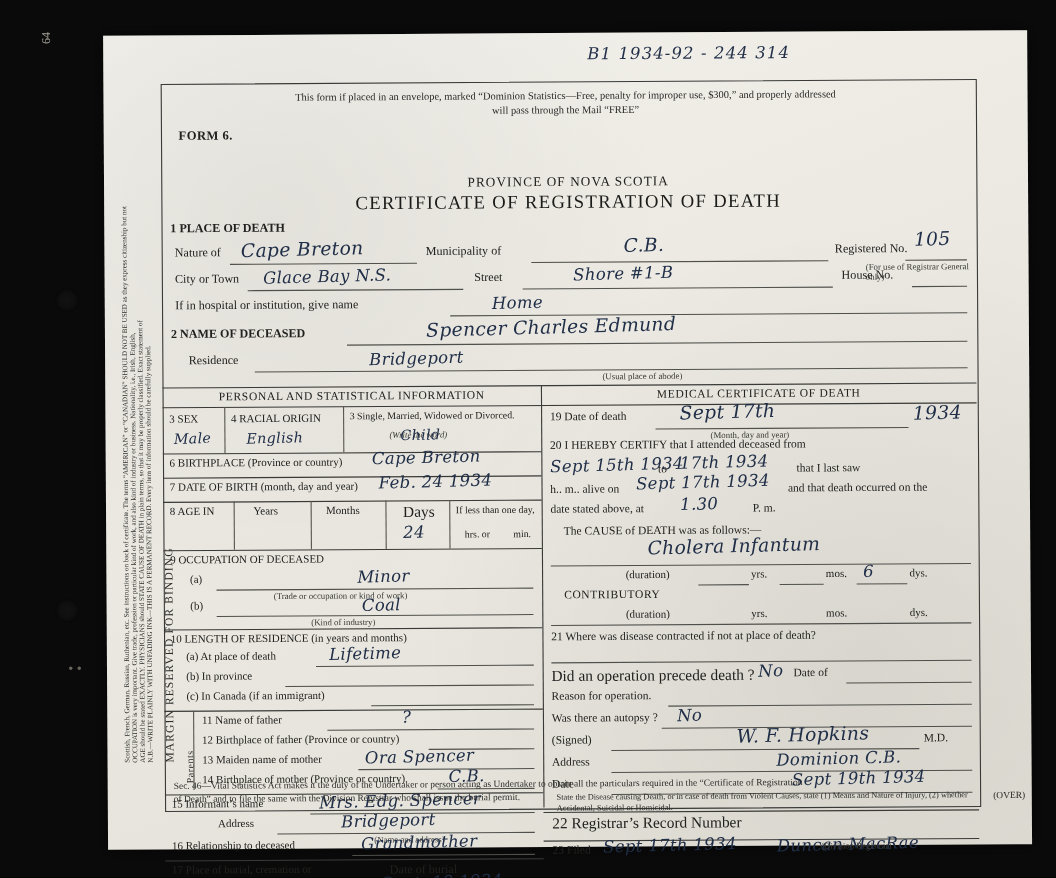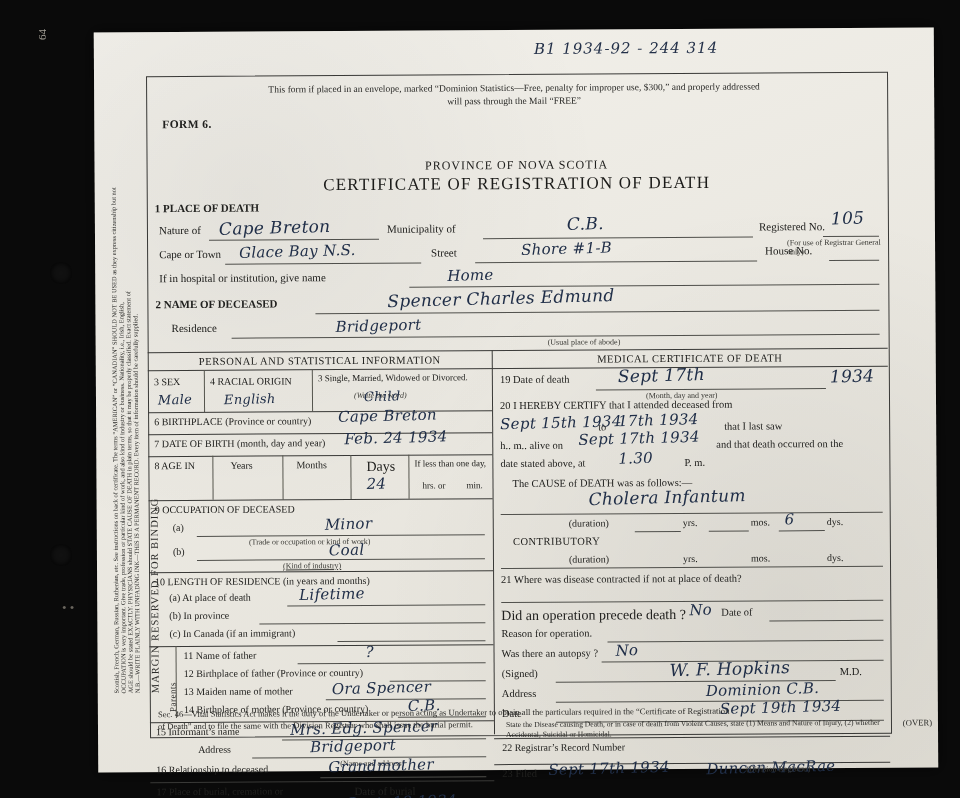--- a/index.html
+++ b/index.html
@@ -96,21 +96,21 @@
       <div class="line" style="left:62px;top:164px;width:170px;"></div>
       <div class="hw lg" style="position:absolute;left:72px;top:142px;">Cape Breton</div>
       <div class="lbl" style="left:240px;top:148px;">Municipality of</div>
       <div class="line" style="left:336px;top:164px;width:270px;"></div>
       <div class="hw lg" style="position:absolute;left:420px;top:140px;">C.B.</div>
       <div class="lbl" style="left:612px;top:148px;">Registered No.</div>
       <div class="line" style="left:676px;top:164px;width:56px;"></div>
       <div class="hw lg" style="position:absolute;left:684px;top:136px;">105</div>
       <div class="tiny" style="position:absolute;left:640px;top:166px;">(For use of Registrar General only)</div>
 
-      <div class="lbl" style="left:12px;top:172px;">Cape or Town</div>
+      <div class="lbl" style="left:12px;top:172px;">City or Town</div>
       <div class="line" style="left:78px;top:188px;width:196px;"></div>
       <div class="hw" style="position:absolute;left:92px;top:167px;">Glace Bay N.S.</div>
       <div class="lbl" style="left:284px;top:172px;">Street</div>
       <div class="line" style="left:328px;top:188px;width:282px;"></div>
       <div class="hw" style="position:absolute;left:374px;top:166px;">Shore #1-B</div>
       <div class="lbl" style="left:618px;top:172px;">House No.</div>
       <div class="line" style="left:682px;top:188px;width:50px;"></div>
       <span class="hw" style="position:absolute;left:690px;top:168px;"></span>
 
       <div class="lbl" style="left:12px;top:196px;">If in hospital or institution, give name</div>
@@ -166,21 +166,21 @@
       <div class="hr" style="top:424px;width:344px;"></div>
 
       <div class="lbl" style="left:6px;top:428px;font-size:10px;">9 OCCUPATION OF DECEASED</div>
       <div class="lbl" style="left:24px;top:446px;font-size:10px;">(a)</div>
       <div class="line" style="left:48px;top:460px;width:288px;"></div>
       <div class="hw" style="position:absolute;left:176px;top:440px;">Minor</div>
       <div class="tiny" style="position:absolute;left:100px;top:462px;">(Trade or occupation or kind of work)</div>
       <div class="lbl" style="left:24px;top:470px;font-size:10px;">(b)</div>
       <div class="line" style="left:48px;top:484px;width:288px;"></div>
       <div class="hw" style="position:absolute;left:180px;top:466px;">Coal</div>
-      <div class="tiny" style="position:absolute;left:134px;top:486px;text-decoration:underline;">(Kind of industry)</div>
+      <div class="tiny" style="position:absolute;left:134px;top:486px;">(Kind of industry)</div>
       <div class="hr" style="top:496px;width:344px;"></div>
 
       <div class="lbl" style="left:6px;top:500px;font-size:10px;">10 LENGTH OF RESIDENCE (in years and months)</div>
       <div class="lbl" style="left:20px;top:516px;font-size:10px;">(a) At place of death</div>
       <div class="line" style="left:138px;top:530px;width:198px;"></div>
       <div class="hw" style="position:absolute;left:150px;top:510px;">Lifetime</div>
       <div class="lbl" style="left:20px;top:534px;font-size:10px;">(b) In province</div>
       <div class="line" style="left:110px;top:548px;width:226px;"></div>
       <div class="lbl" style="left:20px;top:552px;font-size:10px;">(c) In Canada (if an immigrant)</div>
       <div class="line" style="left:188px;top:566px;width:148px;"></div>
@@ -278,21 +278,21 @@
       <div class="lbl" style="left:352px;top:614px;font-size:10.5px;">Address</div>
       <div class="hw" style="position:absolute;left:556px;top:608px;">Dominion C.B.</div>
       <div class="line" style="left:406px;top:628px;width:328px;"></div>
       <div class="lbl" style="left:352px;top:634px;font-size:10.5px;">Date</div>
       <div class="hw" style="position:absolute;left:570px;top:626px;">Sept 19th 1934</div>
       <div class="line" style="left:406px;top:648px;width:328px;"></div>
 
       <div class="statenote">State the Disease causing Death, or in case of death from Violent Causes, state (1) Means and Nature of Injury, (2) whether Accidental, Suicidal or Homicidal.</div>
       <div class="hr" style="top:664px;left:344px;width:396px;"></div>
 
-      <div class="lbl" style="left:352px;top:668px;font-size:10px;">22 Registrar’s Record Number</div>
+      <div class="lbl" style="left:352px;top:668px;font-size:14px;">22 Registrar’s Record Number</div>
       <div class="hr" style="top:690px;left:344px;width:396px;"></div>
       <div class="lbl" style="left:352px;top:694px;font-size:10.5px;">23 Filed</div>
       <div class="hw" style="position:absolute;left:398px;top:686px;">Sept 17th  1934</div>
       <div class="hw" style="position:absolute;left:556px;top:686px;">Duncan MacRae</div>
       <div class="tiny" style="position:absolute;left:596px;top:692px;">(Division Registrar)</div>
     </div>
 
     <div class="foot">
       <span>Sec. 46—Vital Statistics Act makes it the duty of the Undertaker or person acting as Undertaker to obtain all the particulars required in the “Certificate of Registration</span><br>
       <span>of Death” and to file the same with the Division Registrar who shall issue the burial permit.</span>

